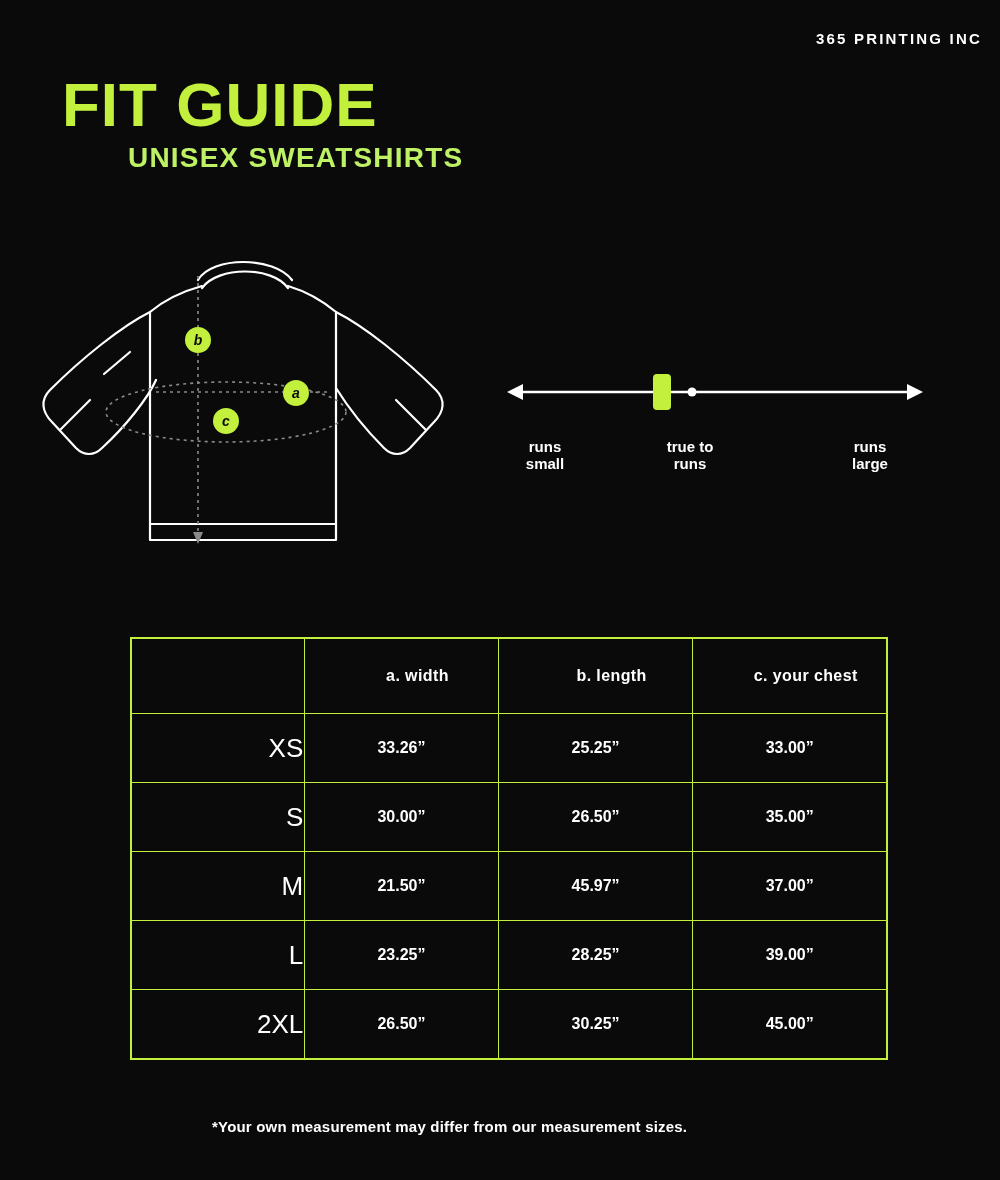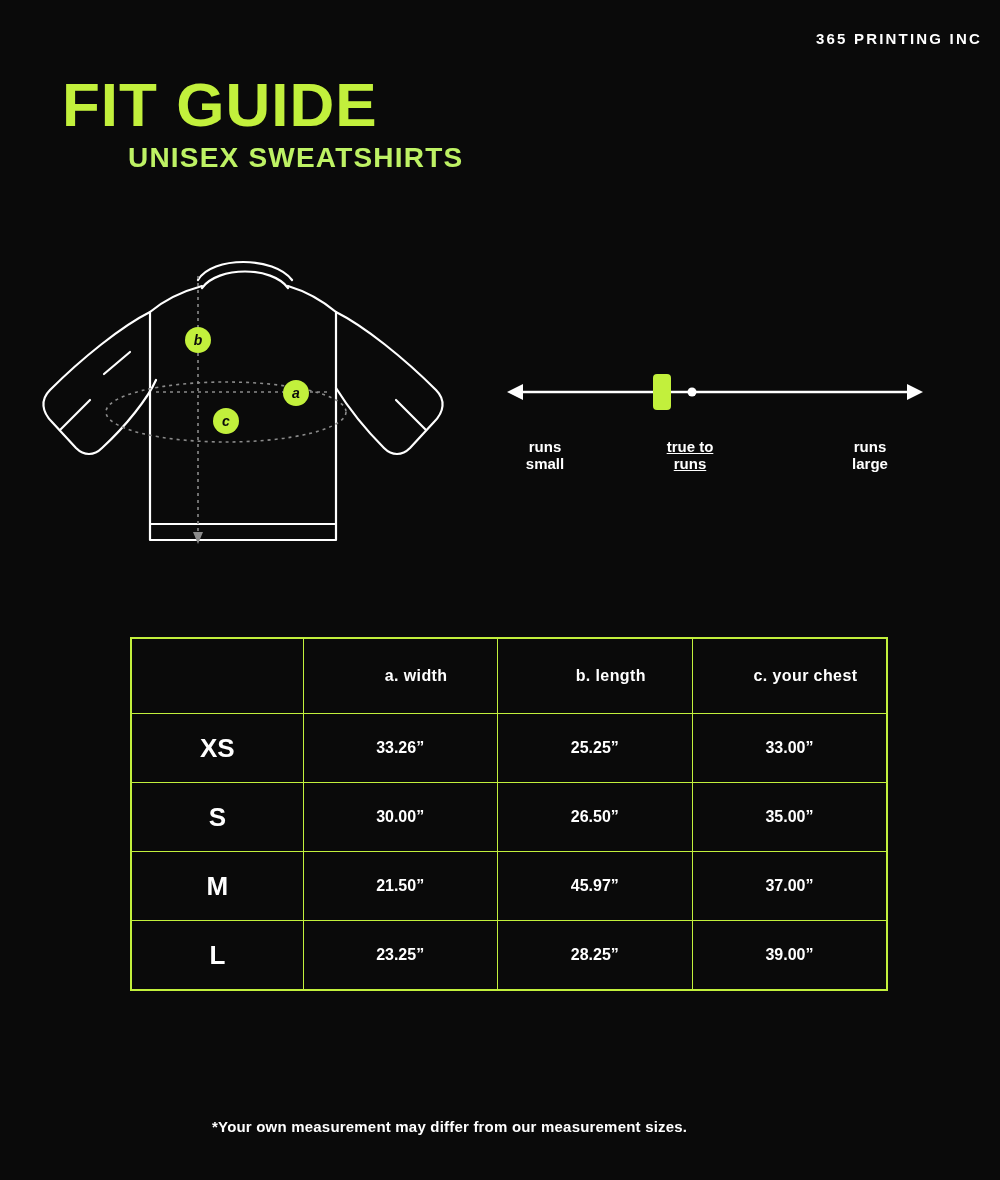--- a/index.html
+++ b/index.html
@@ -83,21 +83,21 @@
   .scale svg { display: block; }
   .scale-label {
     position: absolute;
     font-size: 15px;
     font-weight: bold;
     line-height: 1.15;
     color: #ffffff;
     text-align: center;
   }
   .lbl-small { left: 5px; top: 78px; width: 70px; }
-  .lbl-true  { left: 140px; top: 78px; width: 90px; text-decoration: underline; }
+  .lbl-true  { left: 140px; top: 78px; width: 90px; }
   .lbl-large { left: 330px; top: 78px; width: 70px; }
 
   
   table.size-table {
     position: absolute;
     left: 130px;
     top: 637px;
     width: 758px;
     border-collapse: collapse;
     border: 2px solid #c2f03c;
@@ -113,21 +113,22 @@
     font-weight: bold;
     letter-spacing: .4px;
   }
   table.size-table tbody td {
     height: 66px;
     font-size: 16px;
     font-weight: bold;
   }
   table.size-table tbody td.size-name {
     font-size: 26px;
-    font-weight: bold;
+    font-weight: normal;
+    text-align: right;
   }
   .col-size  { width: 200px; }
   .col-meas  { width: 186px; padding-left: 33px; }
 
   .footnote {
     position: absolute;
     left: 176px;
     top: 1118px;
     font-size: 15px;
     font-weight: bold;
@@ -228,16 +229,22 @@
       <td>21.50”</td>
       <td>45.97”</td>
       <td>37.00”</td>
     </tr>
     <tr>
       <td class="size-name">L</td>
       <td>23.25”</td>
       <td>28.25”</td>
       <td>39.00”</td>
     </tr>
+    <tr>
+      <td class="size-name">2XL</td>
+      <td>26.50”</td>
+      <td>30.25”</td>
+      <td>45.00”</td>
+    </tr>
   </tbody>
 </table>
 
 <div class="footnote">*Your own measurement may differ from our measurement sizes.</div>
 
 </body></html>

